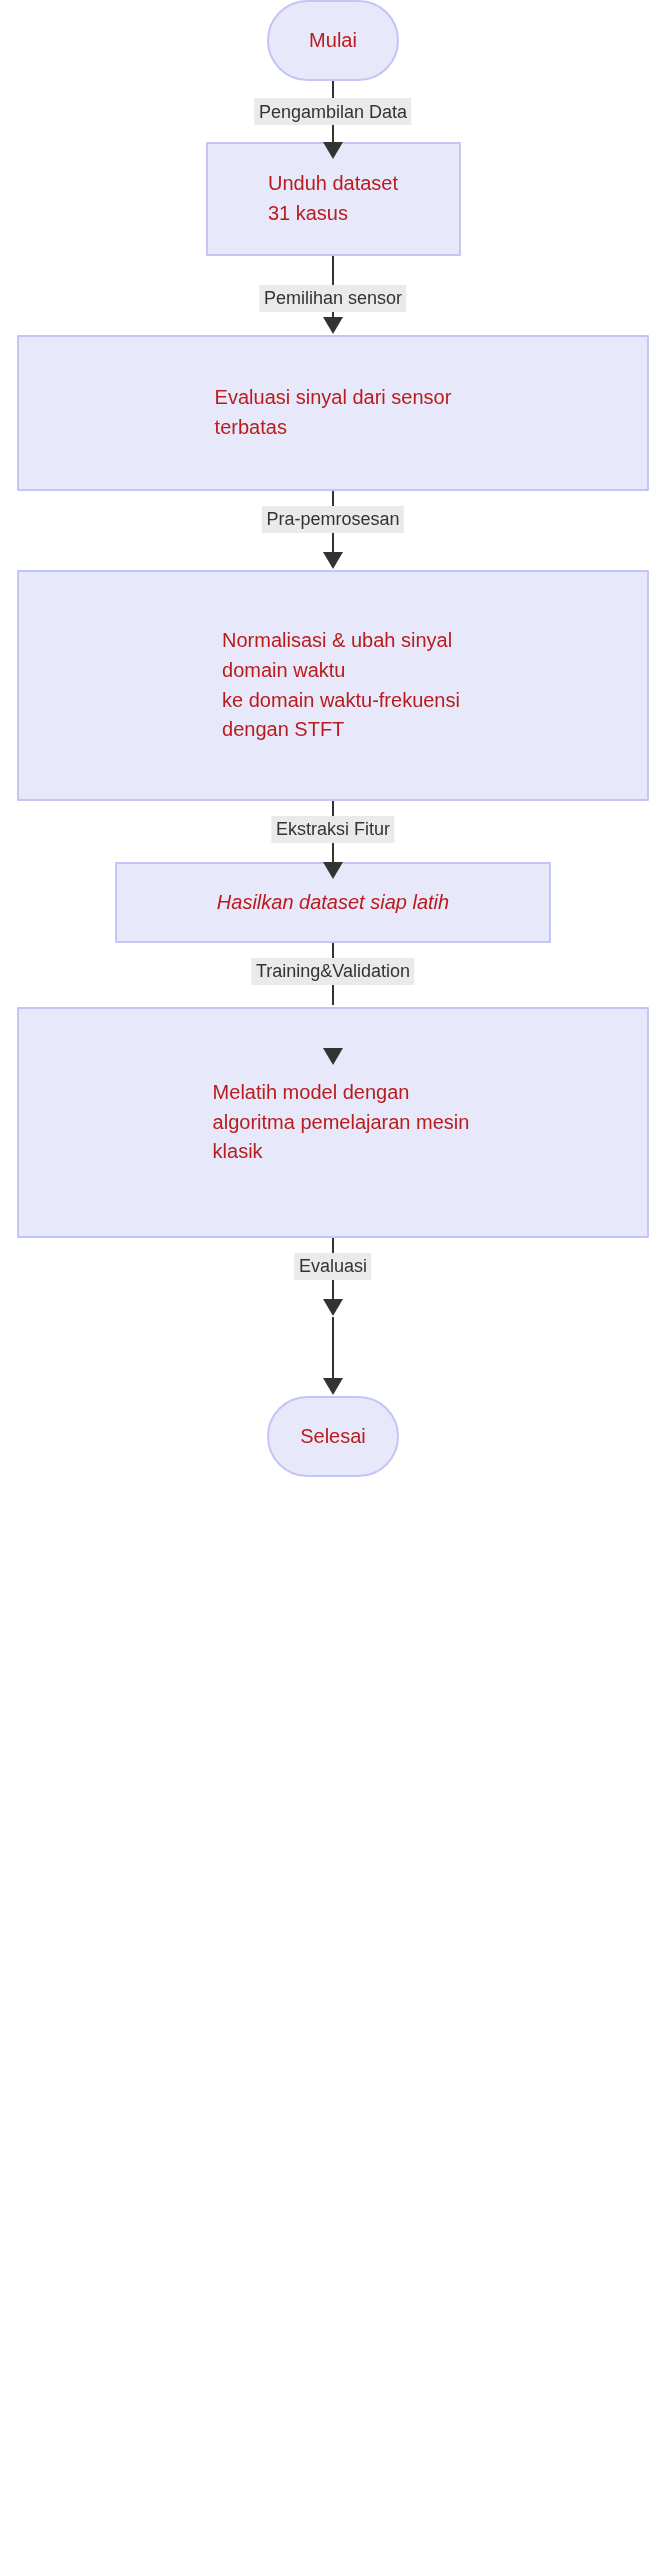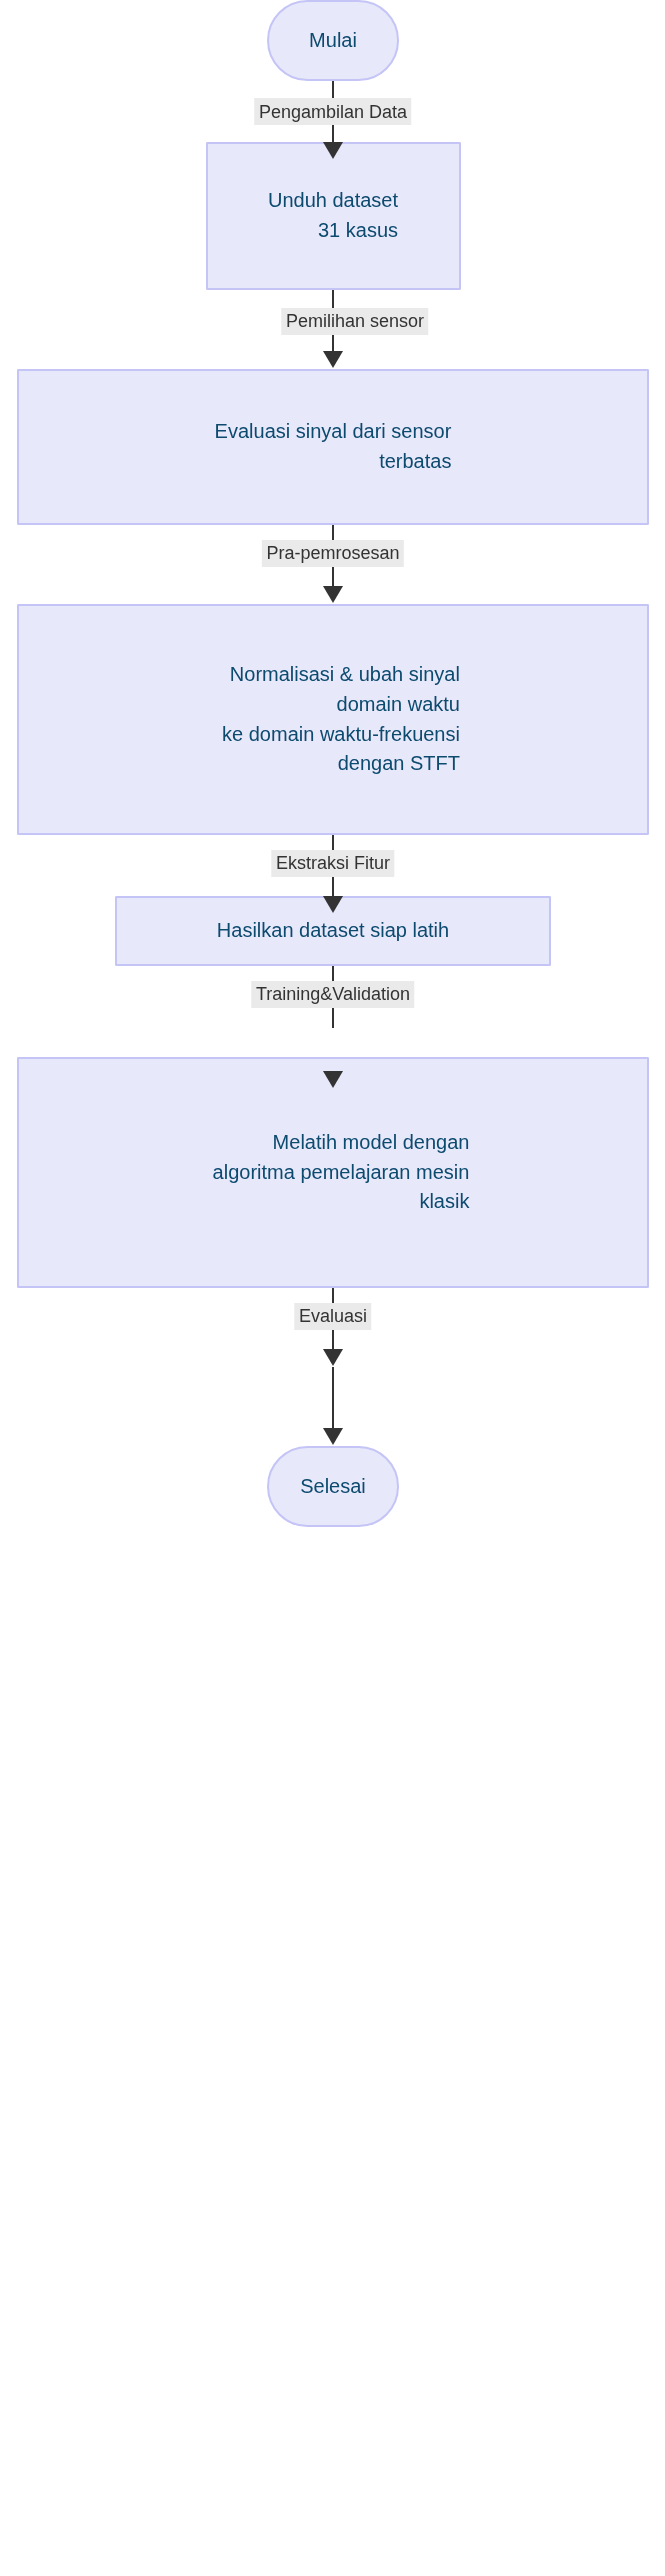--- a/index.html
+++ b/index.html
@@ -30,47 +30,47 @@
     display: flex;
     flex-direction: column;
     align-items: center;
   }
 
   
   .node {
     box-sizing: border-box;
     background: #e8e8fb;
     border: 2px solid #c4c4f7;
-    color: #0c4a6e;
+    color: #b91c1c;
     display: flex;
     align-items: center;
     justify-content: center;
-    text-align: right;
+    text-align: left;
     line-height: 1.48;
   }
 
   .node-terminal {
     border-radius: 670px;
     width: 132px;
     height: 81px;
     font-size: 20px;
   }
 
   .node-process {
     border-radius: 1.3px;
     font-size: 20px;
     padding: 6.7px 12px;
   }
 
   .w-narrow  { width: 255px; }
   .w-medium  { width: 436px; }
   .w-wide    { width: 632px; }
 
-  .h-s  { height: 70px; }
-  .h-m  { height: 148px; }
+  .h-s  { height: 81px; font-style: italic; }
+  .h-m  { height: 114px; }
   .h-l  { height: 156px; }
   .h-xl { height: 231px; padding-left: 28px; }
 
   .node-label {
     display: block;
     white-space: pre-line;
   }
 
   
   .edge {
@@ -109,31 +109,31 @@
     white-space: nowrap;
   }
 
   
   .edge.e1 { height: 61px; }
   .edge.e1 .edge-line { height: 62px; }
   .edge.e1 .edge-label { top: 17.4px; }
 
   .edge.e2 { height: 79px; }
   .edge.e2 .edge-line { height: 62px; }
-  .edge.e2 .edge-label { top: 18px; margin-left: 22px; }
+  .edge.e2 .edge-label { top: 29px; }
 
   .edge.e3 { height: 79px; }
   .edge.e3 .edge-line { height: 62px; }
   .edge.e3 .edge-label { top: 14.8px; }
 
   .edge.e4 { height: 61px; }
   .edge.e4 .edge-line { height: 62px; }
   .edge.e4 .edge-label { top: 14.8px; }
 
-  .edge.e5 { height: 91px; gap: 44px; }
+  .edge.e5 { height: 64px; gap: 44px; }
   .edge.e5 .edge-line { height: 62px; }
   .edge.e5 .edge-label { top: 14.8px; }
 
   .edge.e6 { height: 79px; text-align: center; }
   .edge.e6 .edge-line { height: 62px; }
   .edge.e6 .edge-label { top: 14.8px; }
 
   .edge.e8 { height: 79px; }
   .edge.e8 .edge-line { height: 62px; }
 </style>

